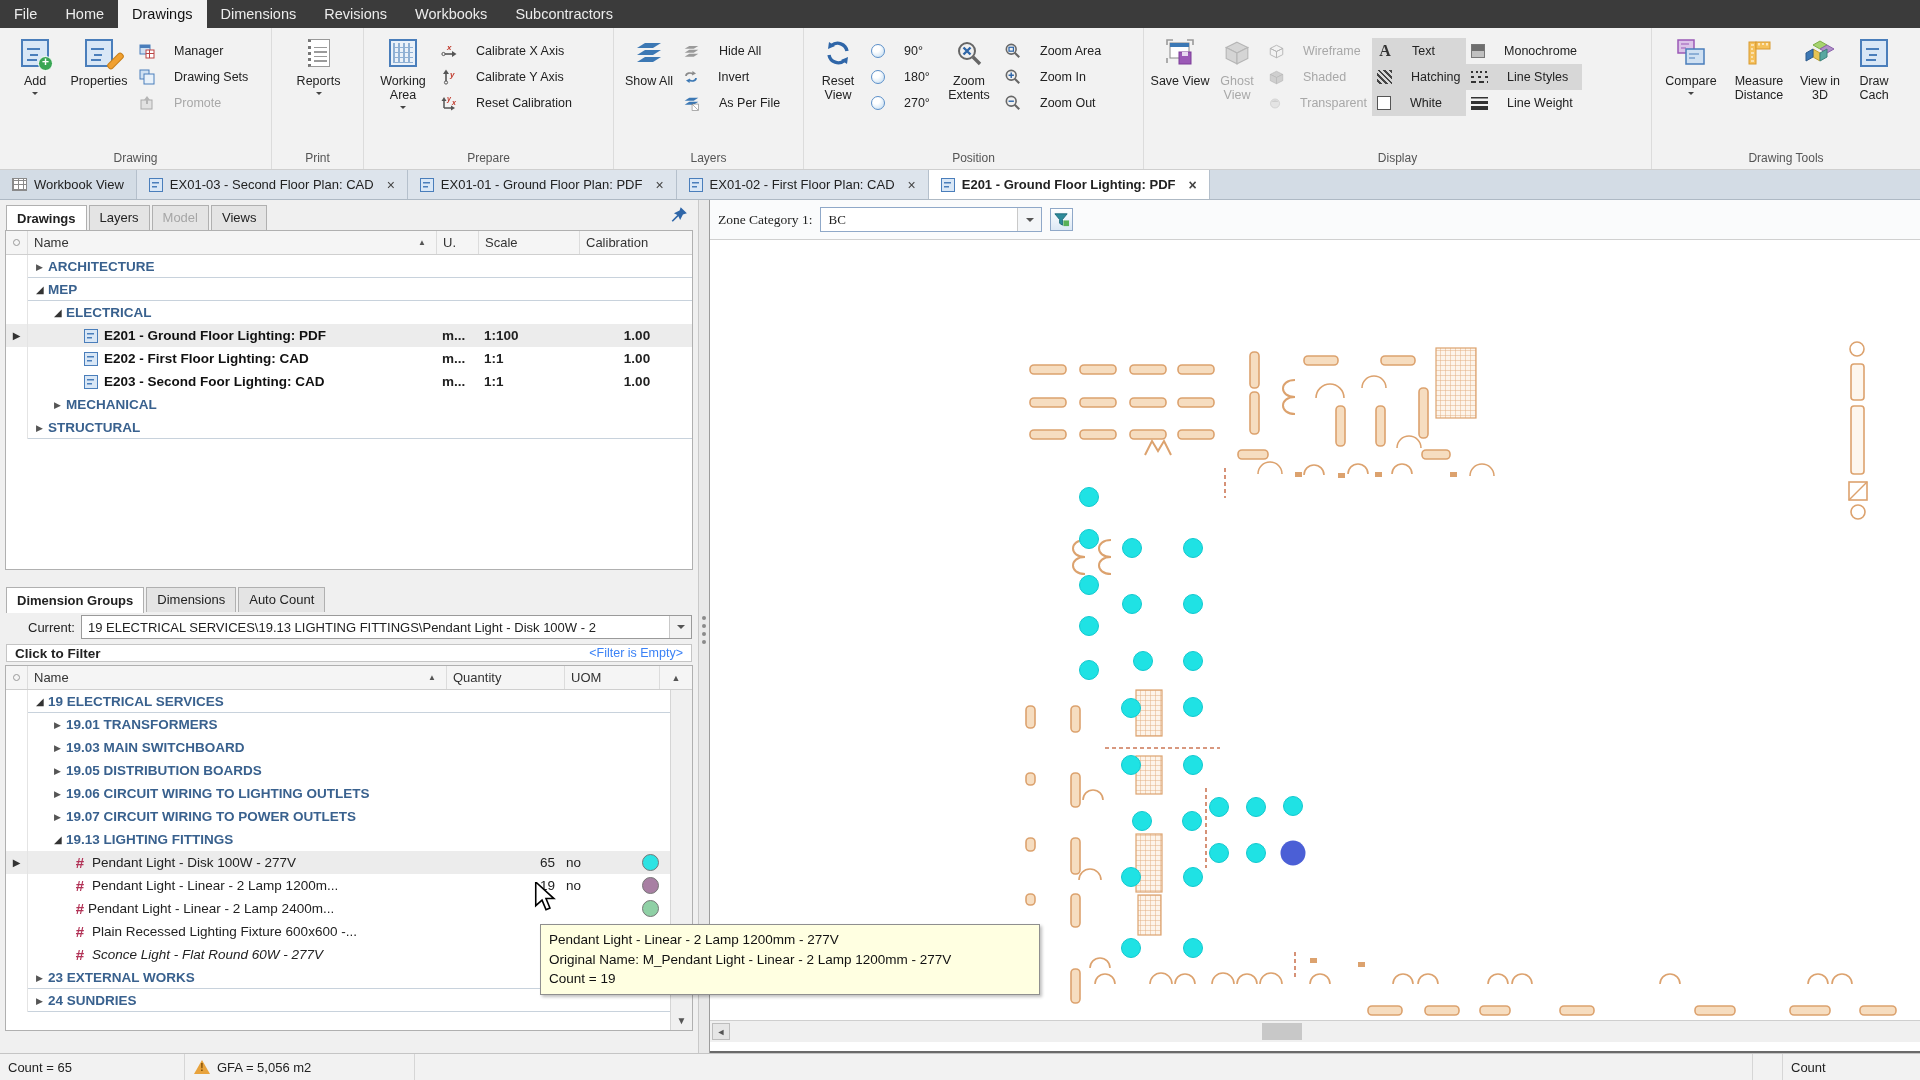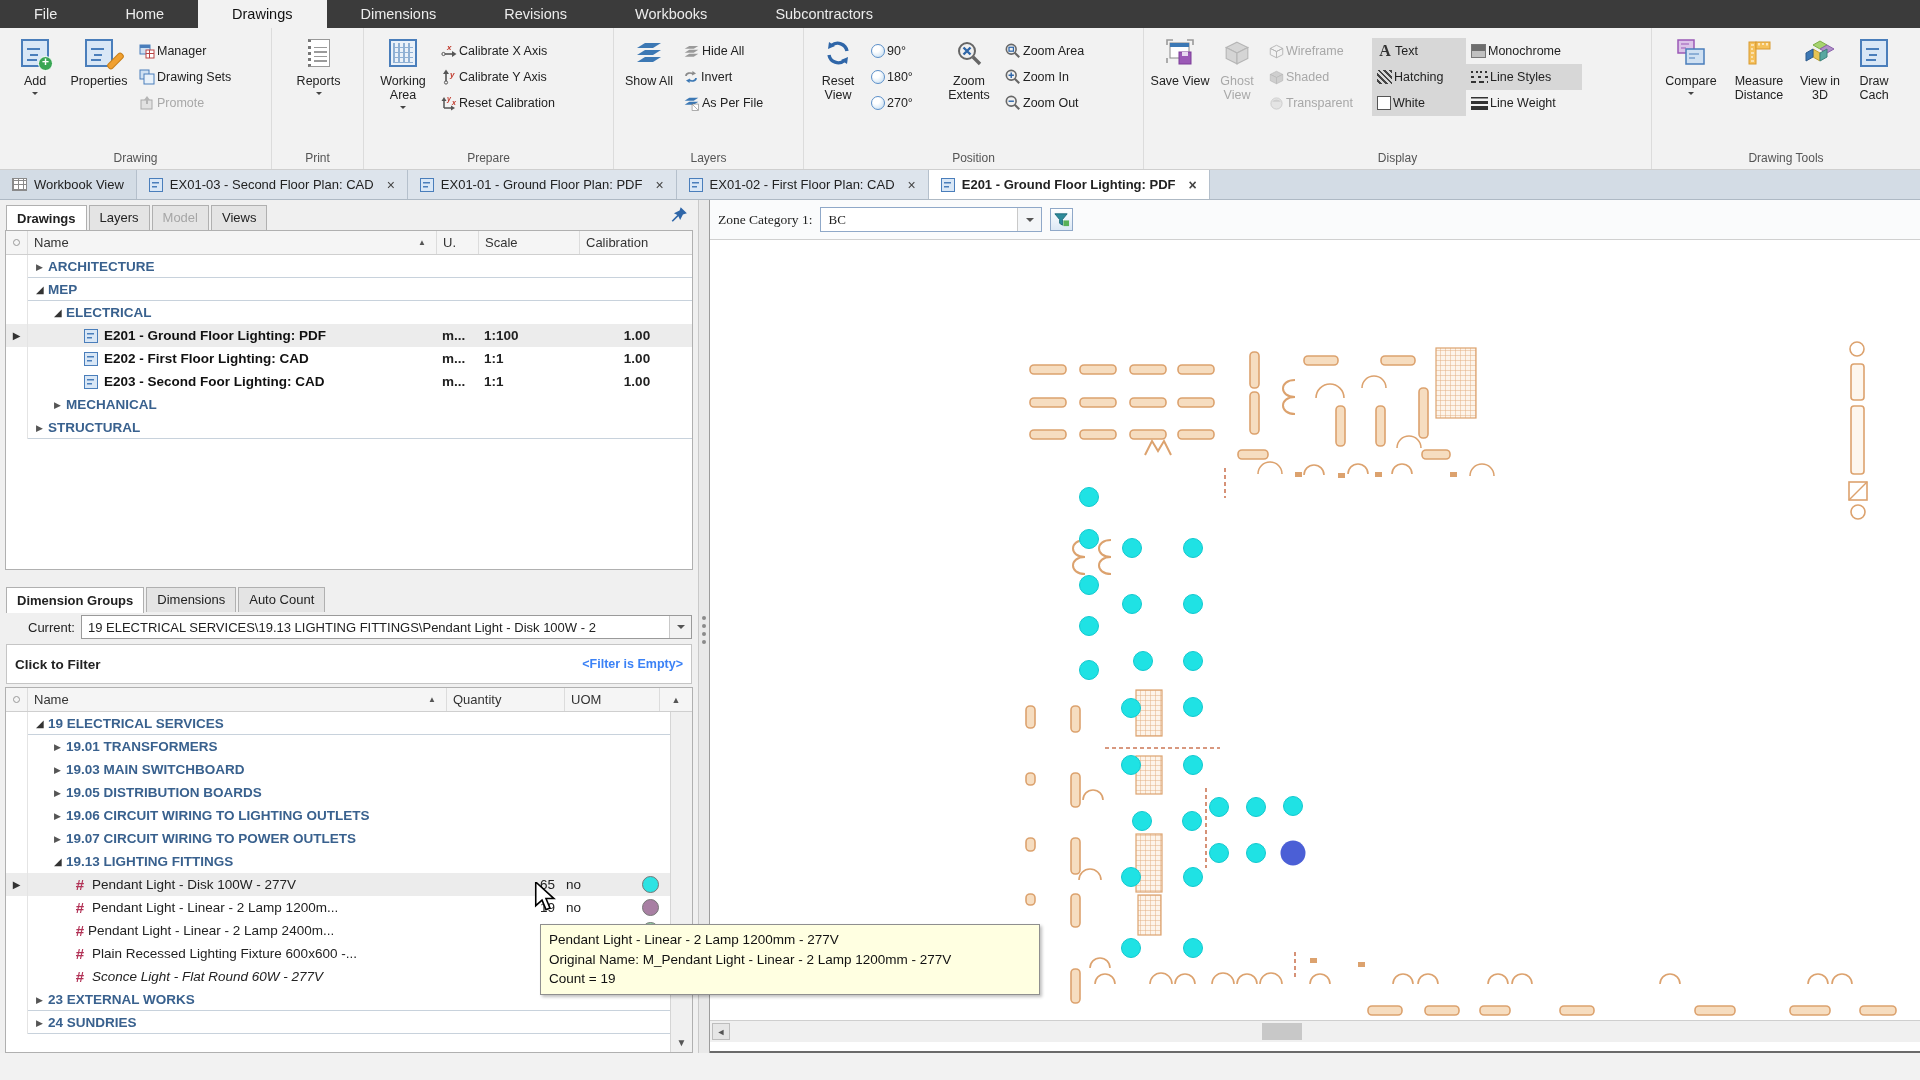--- a/index.html
+++ b/index.html
@@ -3,37 +3,37 @@
 <meta charset="utf-8">
 <style>
   * { margin:0; padding:0; box-sizing:border-box; }
   html,body { width:1920px; height:1080px; overflow:hidden; background:#fff;
     font-family:"Liberation Sans", sans-serif; font-size:13px; color:#222; }
   .app { position:relative; width:1920px; height:1080px; background:#f2f2f2; }
 
   
   .menubar { position:absolute; left:0; top:0; width:1920px; height:28px; background:#3b3b3b;
     display:flex; align-items:stretch; }
-  .mitem { color:#ececec; font-size:14.5px; padding:0 34px; display:flex; align-items:center; cursor:default; }
+  .mitem { color:#ececec; font-size:14.5px; padding:0 14px; display:flex; align-items:center; cursor:default; }
   .mitem.active { background:#f2f2f2; color:#111; }
 
   
   .ribbon { position:absolute; left:0; top:28px; width:1920px; height:142px; background:#f2f2f2;
     border-bottom:1px solid #cfcfcf; display:flex; }
   .rg { position:relative; height:100%; border-right:1px solid #dcdcdc; flex:0 0 auto; }
   .rg:last-child { border-right:none; overflow:hidden; }
   .rg-items { display:flex; align-items:flex-start; padding:6px 4px 0 6px; height:112px; }
   .rg-label { position:absolute; bottom:4px; left:0; right:0; text-align:center; font-size:12px; color:#555; }
   .bb { display:flex; flex-direction:column; align-items:center; padding-top:2px; }
   .bb .ic32 { height:34px; display:flex; align-items:center; justify-content:center; }
   .bb .bl { font-size:12.5px; line-height:14px; text-align:center; color:#222; margin-top:4px; }
   .bb.disabled .bl { color:#a8a8a8; }
   .caret { width:0; height:0; border:3.5px solid transparent; border-top-color:#444; margin-top:4px; }
   .sc { display:flex; flex-direction:column; justify-content:flex-start; padding-top:4px; }
-  .sb { display:flex; align-items:center; height:26px; gap:2px; font-size:12.5px; padding:0 5px; color:#222; white-space:nowrap; }
+  .sb { display:flex; align-items:center; height:26px; gap:19px; font-size:12.5px; padding:0 5px; color:#222; white-space:nowrap; }
   .sb.toggled { background:#d7d7d7; }
   .sb.disabled { color:#a8a8a8; }
 
   
   .i-plan { position:relative; width:28px; height:28px; border:2px solid #4a7ebb; background:
     linear-gradient(#4a7ebb,#4a7ebb) 4px 7px/13px 2px no-repeat,
     linear-gradient(#4a7ebb,#4a7ebb) 7px 13px/8px 2px no-repeat,
     linear-gradient(#4a7ebb,#4a7ebb) 4px 18px/10px 2px no-repeat,#d9e7f6; }
   .i-plus { position:absolute; right:-6px; bottom:-6px; width:15px; height:15px; border-radius:50%;
     background:#3aa655; border:1.5px solid #fff; color:#fff; font-size:12px; line-height:11px; text-align:center; font-weight:bold; }
@@ -98,21 +98,21 @@
   .abscell { position:absolute; top:0; height:23px; display:flex; align-items:center; }
   .hash { color:#b23357; font-weight:bold; font-size:15px; width:16px; text-align:center; }
   .qdot { width:17px; height:17px; border-radius:50%; border:1px solid #777; }
 
   
   .currow { display:flex; align-items:center; height:30px; padding:0 6px; gap:6px; }
   .combo { flex:1; height:24px; background:#fff; border:1px solid #9a9a9a; display:flex; align-items:center; }
   .combo .cval { flex:1; padding:0 6px; white-space:nowrap; overflow:hidden; font-size:13px; }
   .combo .cbtn { width:22px; height:100%; border-left:1px solid #c9c9c9; display:flex; align-items:center; justify-content:center; background:#f2f2f2; }
   .dar { width:0; height:0; border:4px solid transparent; border-top-color:#555; margin-top:4px; }
-  .filterrow { margin:2px 6px 0; background:#fff; border:1px solid #c5c5c5; height:40px; display:flex; align-items:center; justify-content:space-between; padding:0 8px;font-weight:bold; }
+  .filterrow { margin:2px 6px 0; background:#fff; border:1px solid #c5c5c5; height:18px; display:flex; align-items:center; justify-content:space-between; padding:0 8px; }
   .filterrow b { font-size:13.5px; }
   .filterrow .fempty { color:#3b82f6; font-size:12.5px; }
   .vscroll { position:absolute; right:0; top:0; bottom:0; width:22px; background:#f0f0f0; border-left:1px solid #d5d5d5;
     display:flex; flex-direction:column; justify-content:space-between; align-items:center; }
   .vscroll span { font-size:10px; color:#555; padding:4px 0; }
 
   
   .vsplit { position:absolute; left:698px; top:200px; width:12px; height:853px; background:#e9e9e9; border-left:1px solid #c9c9c9; border-right:1px solid #9d9d9d; }
   .vsplit i { display:block; width:4px; height:4px; background:#8a8a8a; border-radius:50%; margin:4px auto; }
   .vsplit .grip { position:absolute; top:412px; left:0; right:0; }
@@ -974,14 +974,28 @@
   <div class="tooltip" id="tooltip">
       <div>Pendant Light - Linear - 2 Lamp 1200mm - 277V</div>
       <div>Original Name: M_Pendant Light - Linear - 2 Lamp 1200mm - 277V</div>
       <div>Count = 19</div>
     </div>
 
   <svg class="cursor" width="26" height="30" viewBox="0 0 13 19">
     <polygon points="0,0 0,15 4,11.5 6.5,17.5 9,16.5 6.5,10.5 11.5,10.5" fill="#fff" stroke="#000" stroke-width="1"></polygon>
   </svg>
 
+  <div class="statusbar">
+    <div class="scell" style="width:185px">
+        <span>Count = 65</span>
+      </div>
+    <div class="scell" style="width:230px">
+      <span class="warn"></span>
+      <span>GFA = 5,056 m2</span>
+    </div>
+    <div class="scell" style="flex:1"></div>
+    <div class="scell" style="width:30px"></div>
+    <div class="scell" style="width:137px;border-right:none">
+        <span>Count</span>
+      </div>
+  </div>
 
 </div>
 
 </body></html>

